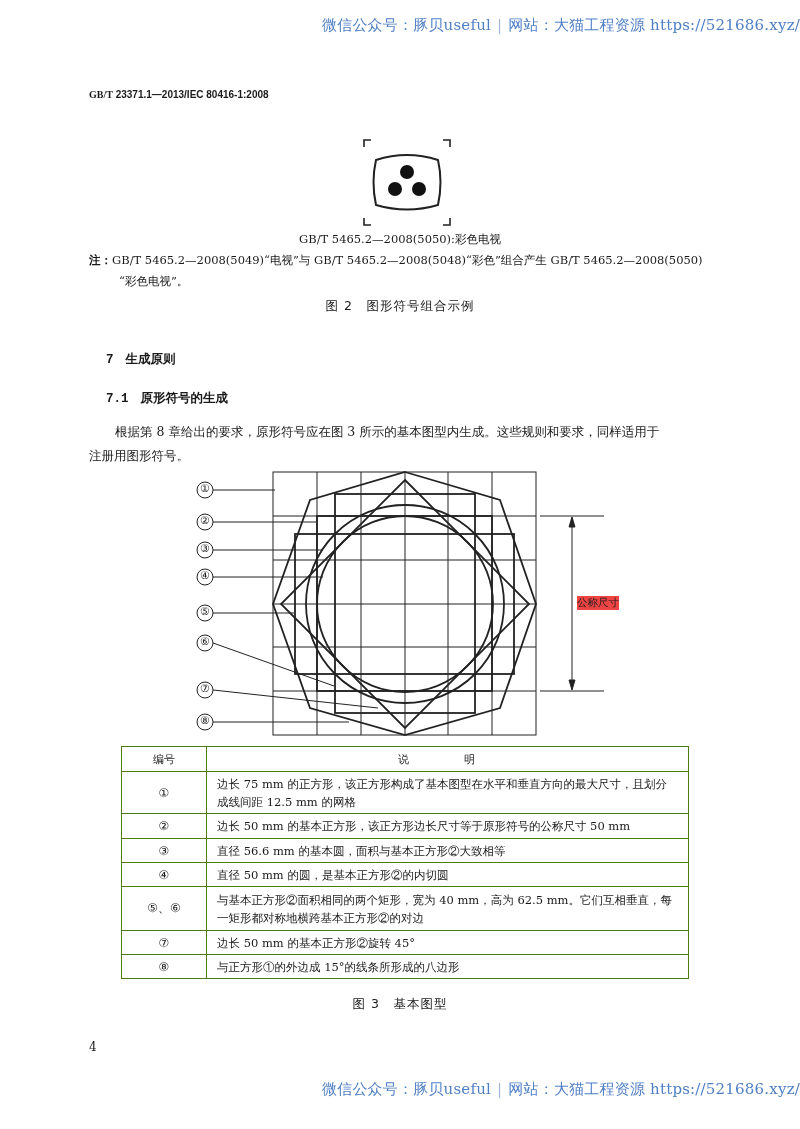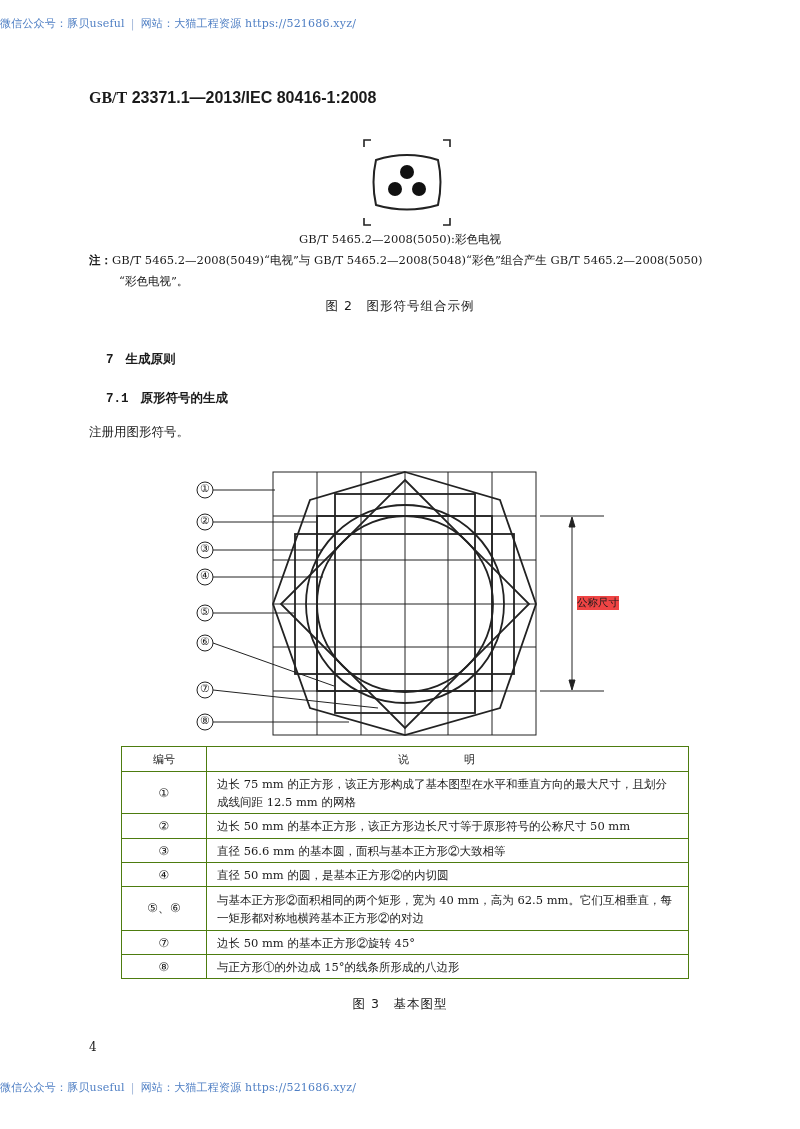--- a/index.html
+++ b/index.html
@@ -1,22 +1,22 @@
 <!DOCTYPE html>
 <html><head>
 <meta charset="utf-8">
 <style>
   html, body { margin:0; padding:0; background:#ffffff; }
   body { width:800px; height:1129px; position:relative; overflow:hidden;
          font-family:"DejaVu Serif","Liberation Serif",serif; color:#1a1a1a; }
   .abs { position:absolute; }
-  .watermark { left:0; width:800px; text-align:left; font-size:11px; color:#4f7fc4;
+  .watermark { left:0; width:800px; text-align:right; font-size:15px; color:#4f7fc4;
                font-family:"DejaVu Serif","Liberation Serif",serif; letter-spacing:0.2px; }
   .wm-sep { color:#9fb5d8; margin:0 6px; }
-  .std-header { left:89px; top:89px; font-size:16px; font-weight:bold;
+  .std-header { left:89px; top:89px; font-size:10px; font-weight:bold;
                 font-family:"Liberation Sans","DejaVu Sans",sans-serif; }
   .std-header .gb { font-family:"Liberation Serif","DejaVu Serif",serif; }
   .fig2-caption-small { left:0; width:800px; top:232px; text-align:center; font-size:11.5px; }
   .note { left:89px; top:250px; width:640px; font-size:11.5px; line-height:21px; }
   .note .note-label { font-weight:bold; }
   .note .indent { padding-left:30px; display:block; }
   .fig-title { left:0; width:800px; text-align:center; font-size:12.5px; font-weight:normal;
                font-family:"DejaVu Sans","Liberation Sans",sans-serif; letter-spacing:1px; }
   .section { left:106px; font-size:12.5px; font-weight:bold;
              font-family:Liberation Mono, monospace; }
@@ -136,20 +136,21 @@
 </div>
 <div class="abs fig-title" style="top:298px;">图 2　图形符号组合示例</div>
 
 <div class="abs section" style="top:351px;">
   <span class="num">7</span><span>生成原则</span>
 </div>
 <div class="abs section" style="top:390px;">
   <span class="num">7.1</span><span>原形符号的生成</span>
 </div>
 <div class="abs para">
+  <span class="first">根据第 8 章给出的要求，原形符号应在图 3 所示的基本图型内生成。这些规则和要求，同样适用于</span>
   <span>注册用图形符号。</span>
 </div>
 
 <table class="legend">
   <tbody>
       <tr>
     <th>编号</th>
     <th class="th-desc">说　明</th>
   </tr>
   <tr style="height:42px;">

